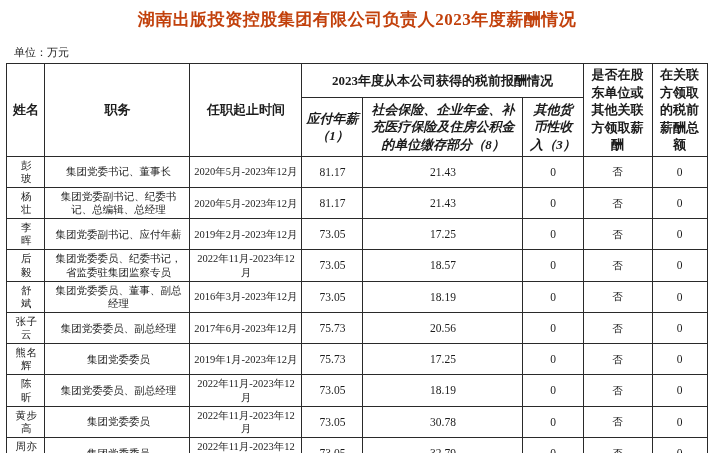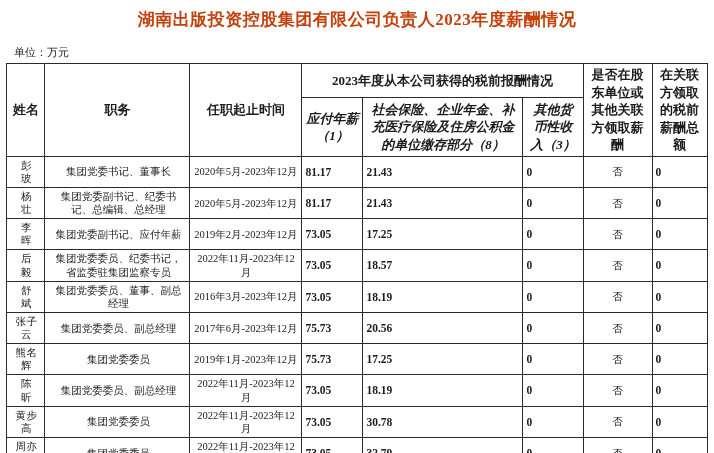--- a/index.html
+++ b/index.html
@@ -53,21 +53,21 @@
 
   tbody td {
     height: 26px;
     font-size: 10.5px;
     line-height: 1.25;
     padding: 2px 3px;
   }
   td.c-name { text-align: center; padding-left: 4px; letter-spacing: 0.5px; }
   td.c-pos  { text-align: center; padding-left: 5px; }
   td.c-term { text-align: center; font-size: 10.5px; }
-  td.c-num  { text-align: left; font-size: 11.5px; font-weight: bold; }
+  td.c-num  { text-align: center; font-size: 11.5px; }
   td.c-yn   { text-align: center; font-size: 10.5px; }
 </style>
 </head>
 <body>
 
 <div class="page">
 
   <div class="title">湖南出版投资控股集团有限公司负责人2023年度薪酬情况</div>
 
   <div class="unit-line">单位：万元</div>

